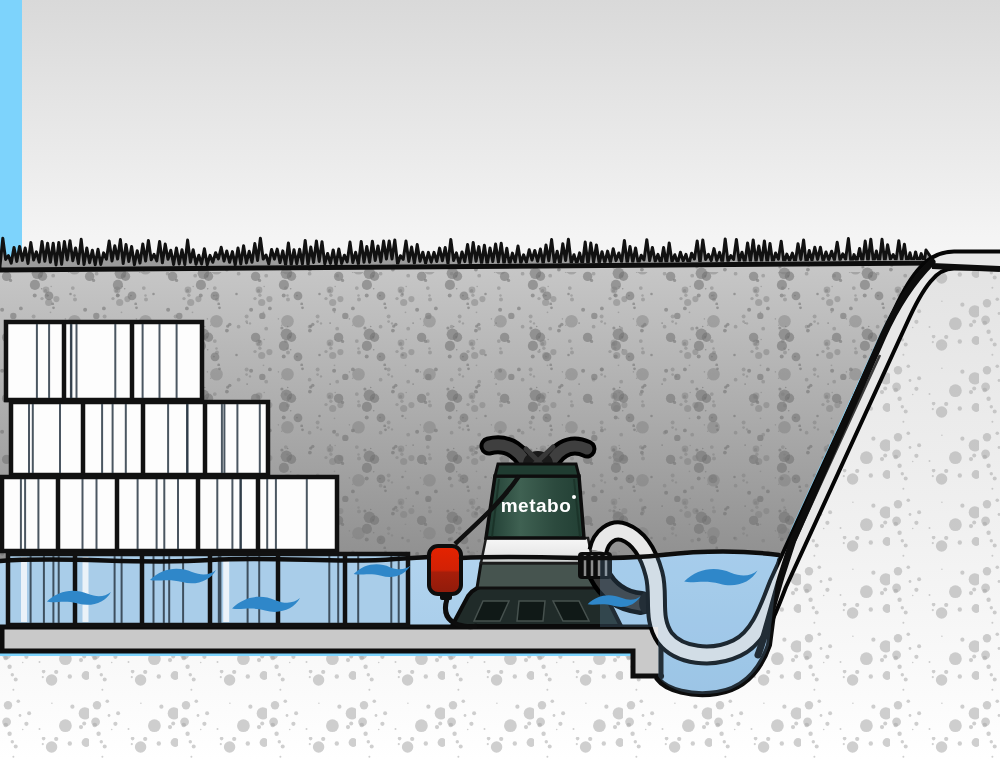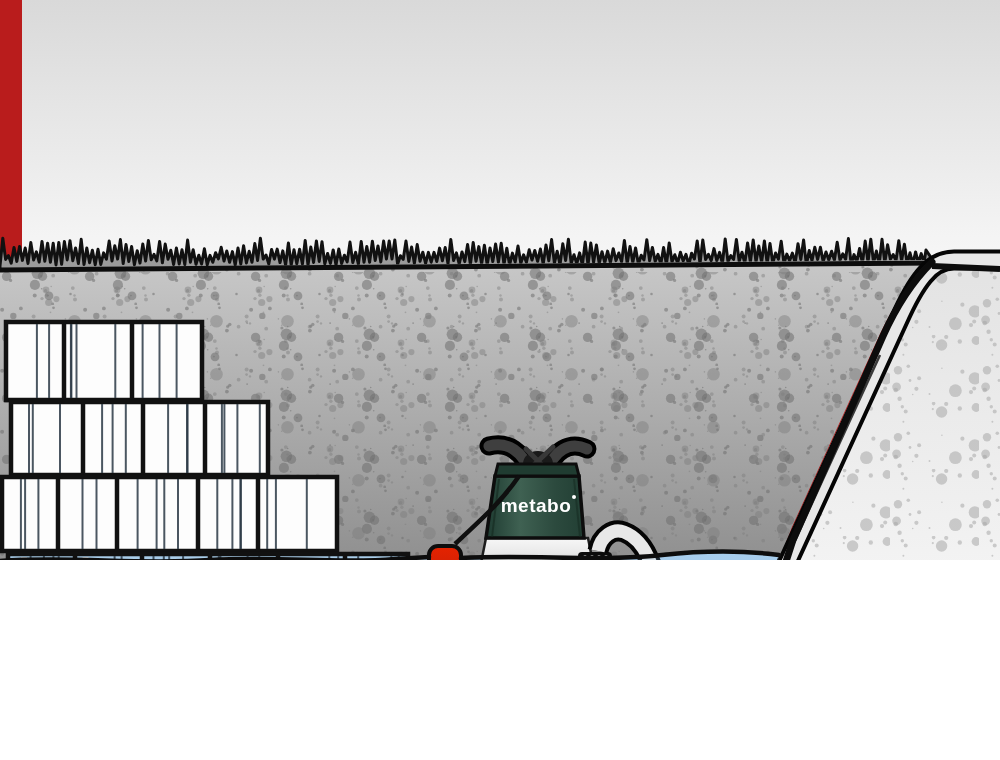--- a/index.html
+++ b/index.html
@@ -1,16 +1,16 @@
 <!DOCTYPE html>
 <html style="--pump-green-dark: #1e3b31; --pump-green-light: #3f6152; --pump-base-dark: #202b29; --pump-lower-gray: #46544f; --band-silver: #f2f2f2; --water-blue: #a9cde9; --wave-blue: #2f87c9; --float-red: #e52300; --float-red-dark: #8f1b0b; --hose-gray: #e8e8e8; --soil-gray-top: #c6c6c6; --soil-gray-bottom: #8f8f8f; --grass-band-gray: #9b9b9b; --floor-gray: #c9c9c9; --outline-black: #0d0d0d; --crate-white: #fdfdfd; --slat-dark: #2c3a46;"><head>
 <meta charset="utf-8">
 <style>
   html,body{margin:0;padding:0;background:#fff;}
-  #stage{position:relative;width:1000px;height:560px;overflow:hidden;background:#b91c1c;
+  #stage{position:relative;width:1000px;height:760px;overflow:hidden;background:#7dd3fc;
          font-family:"Liberation Sans", sans-serif;}
   svg{display:block}
   .logo-text{font-family:"Liberation Sans", sans-serif;font-weight:bold;font-size:19px;
              letter-spacing:0.5px;fill:#ffffff;}
 </style>
 </head>
 <body>
 
 <div id="stage">
 <svg width="1000" height="760" viewBox="0 0 1000 760">

